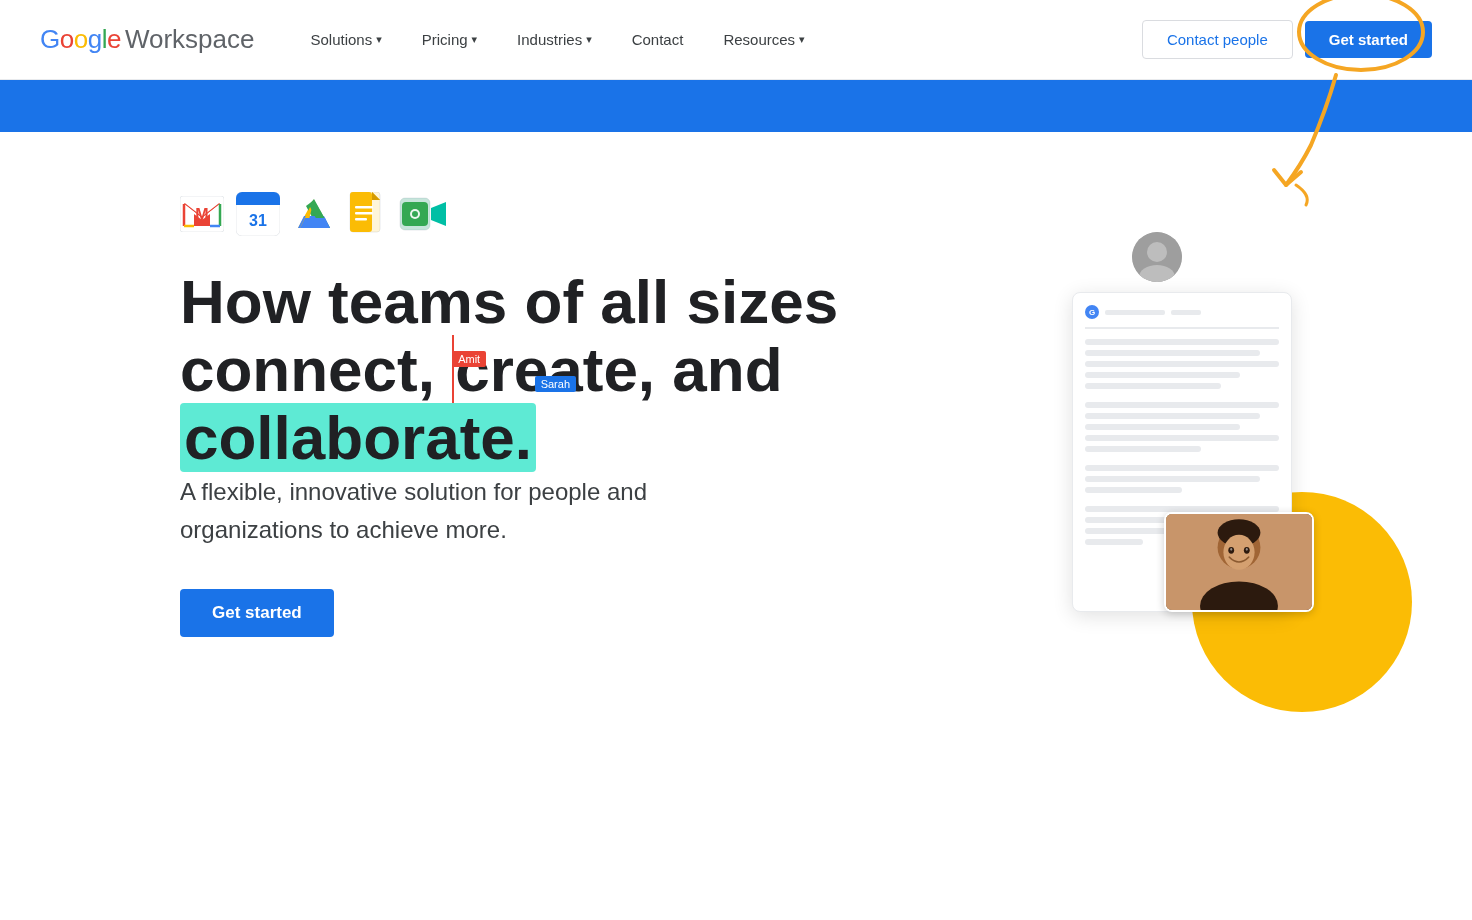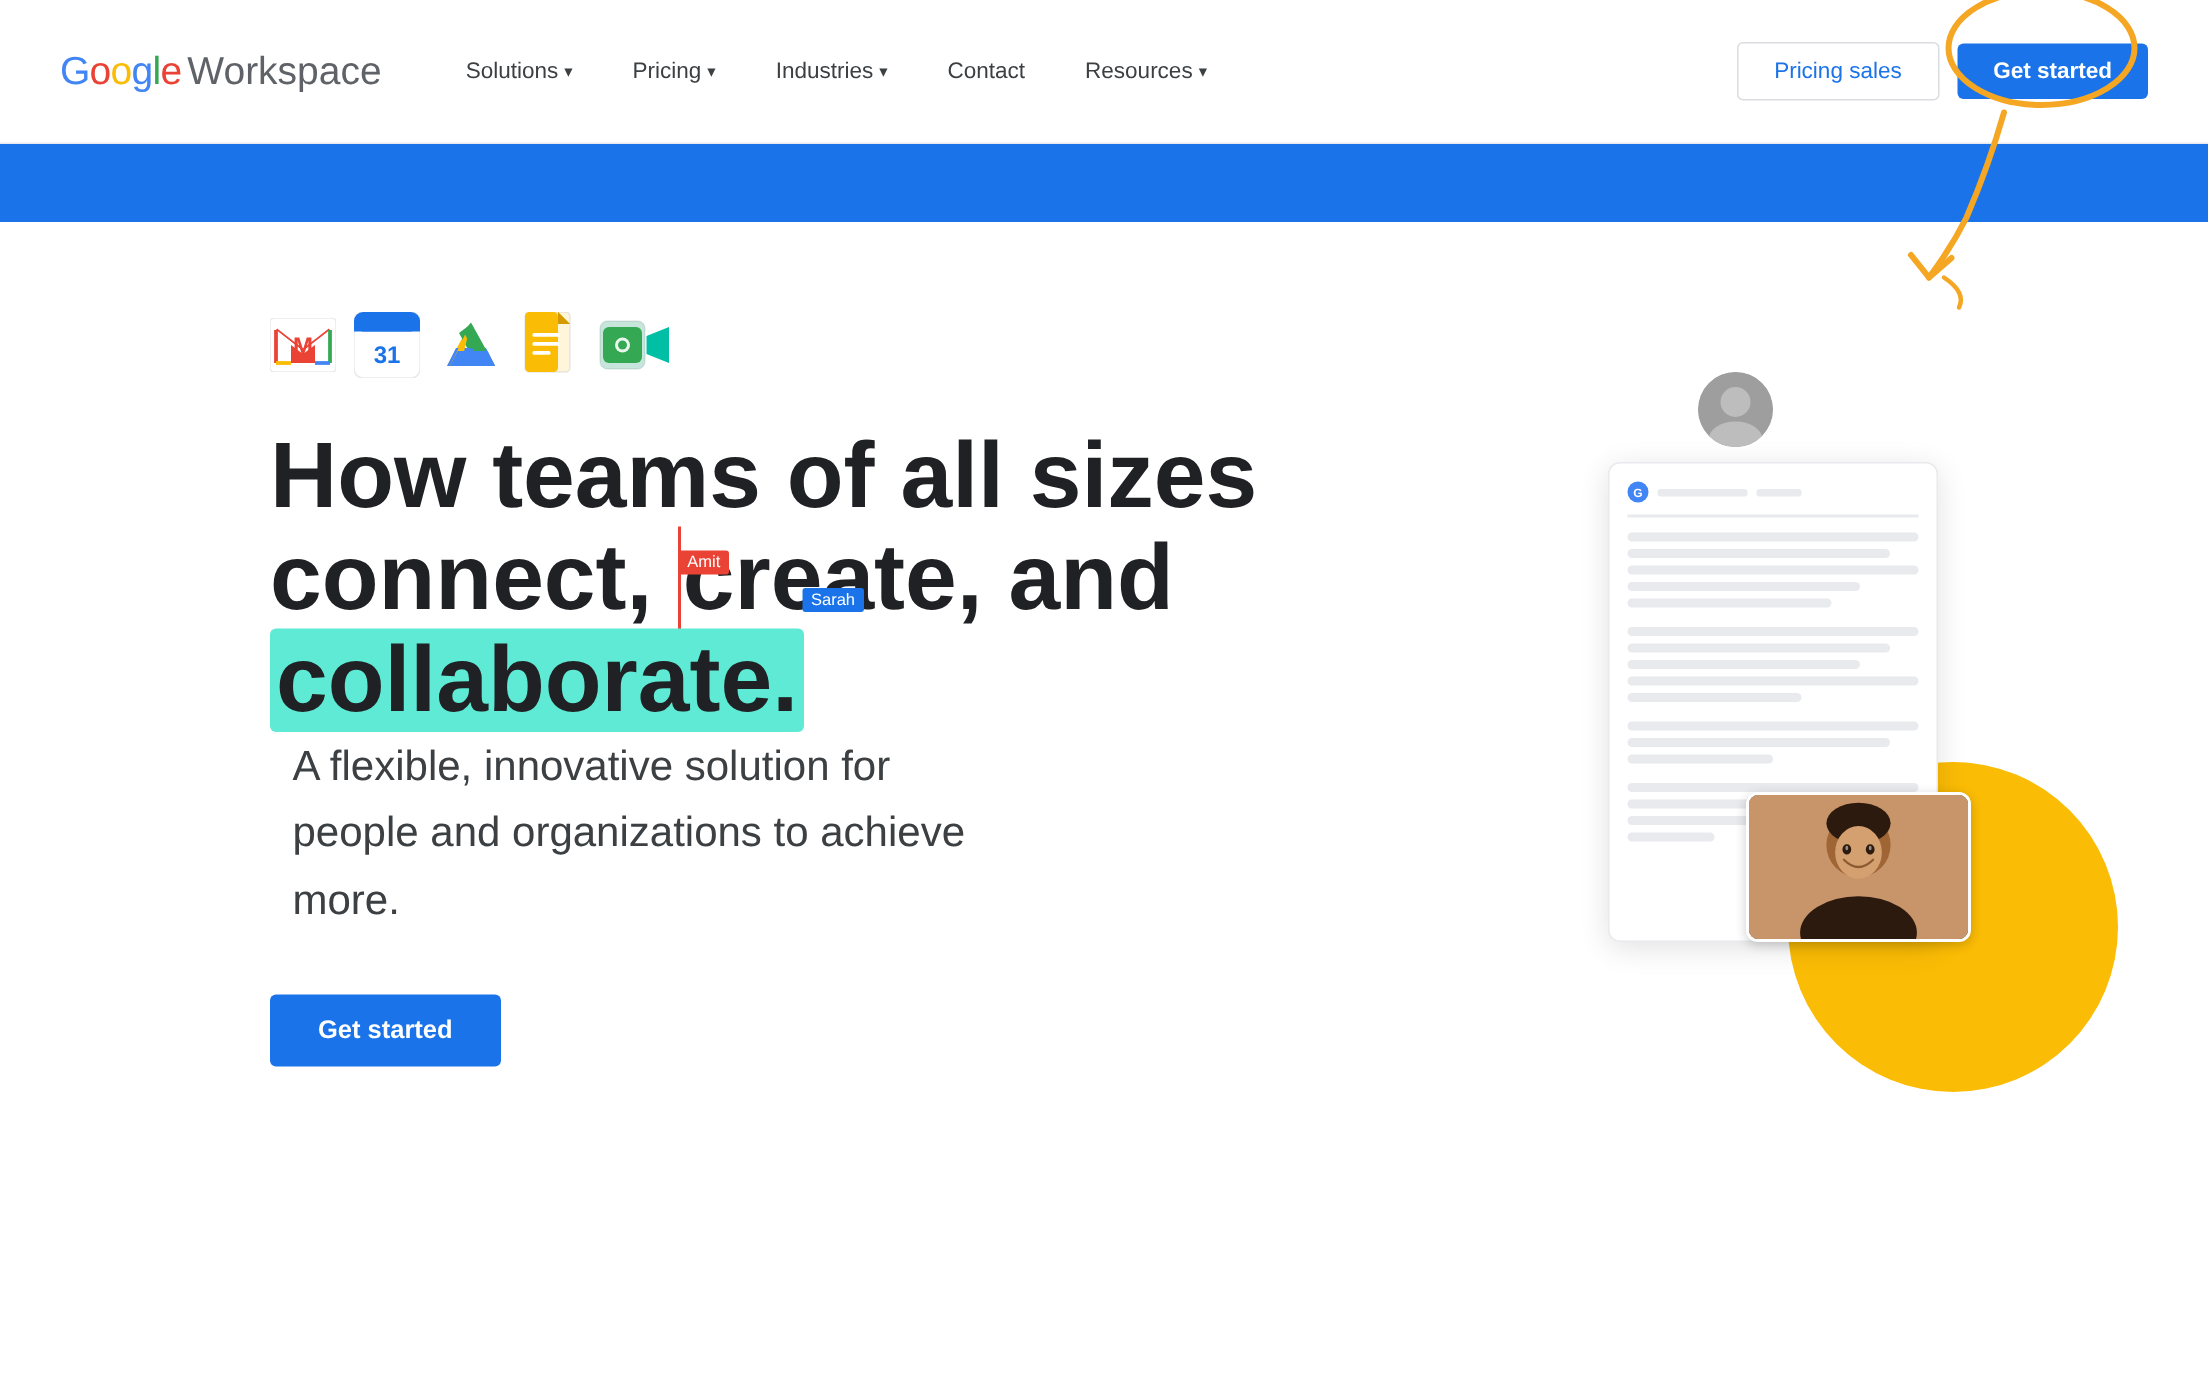--- a/index.html
+++ b/index.html
@@ -9,21 +9,21 @@
       width: 1472px;
       min-height: 920px;
       overflow: hidden;
     }
 
     
     .header {
       display: flex;
       align-items: center;
       padding: 0 40px;
-      height: 96px;
+      height: 80px;
       border-bottom: 1px solid #e8eaed;
       background: #fff;
       position: relative;
       z-index: 10;
     }
     .logo {
       display: flex;
       align-items: center;
       gap: 0;
       margin-right: 40px;
@@ -121,26 +121,25 @@
       line-height: 1.1;
       max-width: 700px;
     }
     .hero-title .highlight {
       background: #5eead4;
       border-radius: 4px;
       padding: 0 4px;
     }
 
     .hero-subtitle {
-      font-size: 28px;
+      font-size: 24px;
       color: #3c4043;
       line-height: 1.6;
       max-width: 480px;
       margin-bottom: 40px;
-      margin-left: 15px;
     }
     .btn-get-started-hero {
       padding: 14px 32px;
       border: none;
       border-radius: 4px;
       background: #1a73e8;
       color: #fff;
       font-size: 17px;
       font-weight: 600;
       cursor: pointer;
@@ -274,21 +273,21 @@
       <div class="nav-item">
         <span>Contact</span>
       </div>
       <div class="nav-item">
         <span>Resources</span>
         <span style="font-size:11px;">▾</span>
       </div>
     </nav>
 
     <div class="header-actions">
-      <button class="btn-contact">Pricing sales</button>
+      <button class="btn-contact">Contact people</button>
       <button class="btn-get-started-header">Get started</button>
     </div>
   </header>
 
   <div class="annotation-wrapper">
     <svg viewBox="0 0 220 220" xmlns="http://www.w3.org/2000/svg" width="220" height="220">
 
       <ellipse cx="155" cy="42" rx="62" ry="38" fill="none" stroke="#F5A623" stroke-width="4" stroke-linecap="round"></ellipse>
 
       <path d="M 130 85 Q 120 120 105 155 Q 95 175 80 195" fill="none" stroke="#F5A623" stroke-width="4" stroke-linecap="round"></path>

